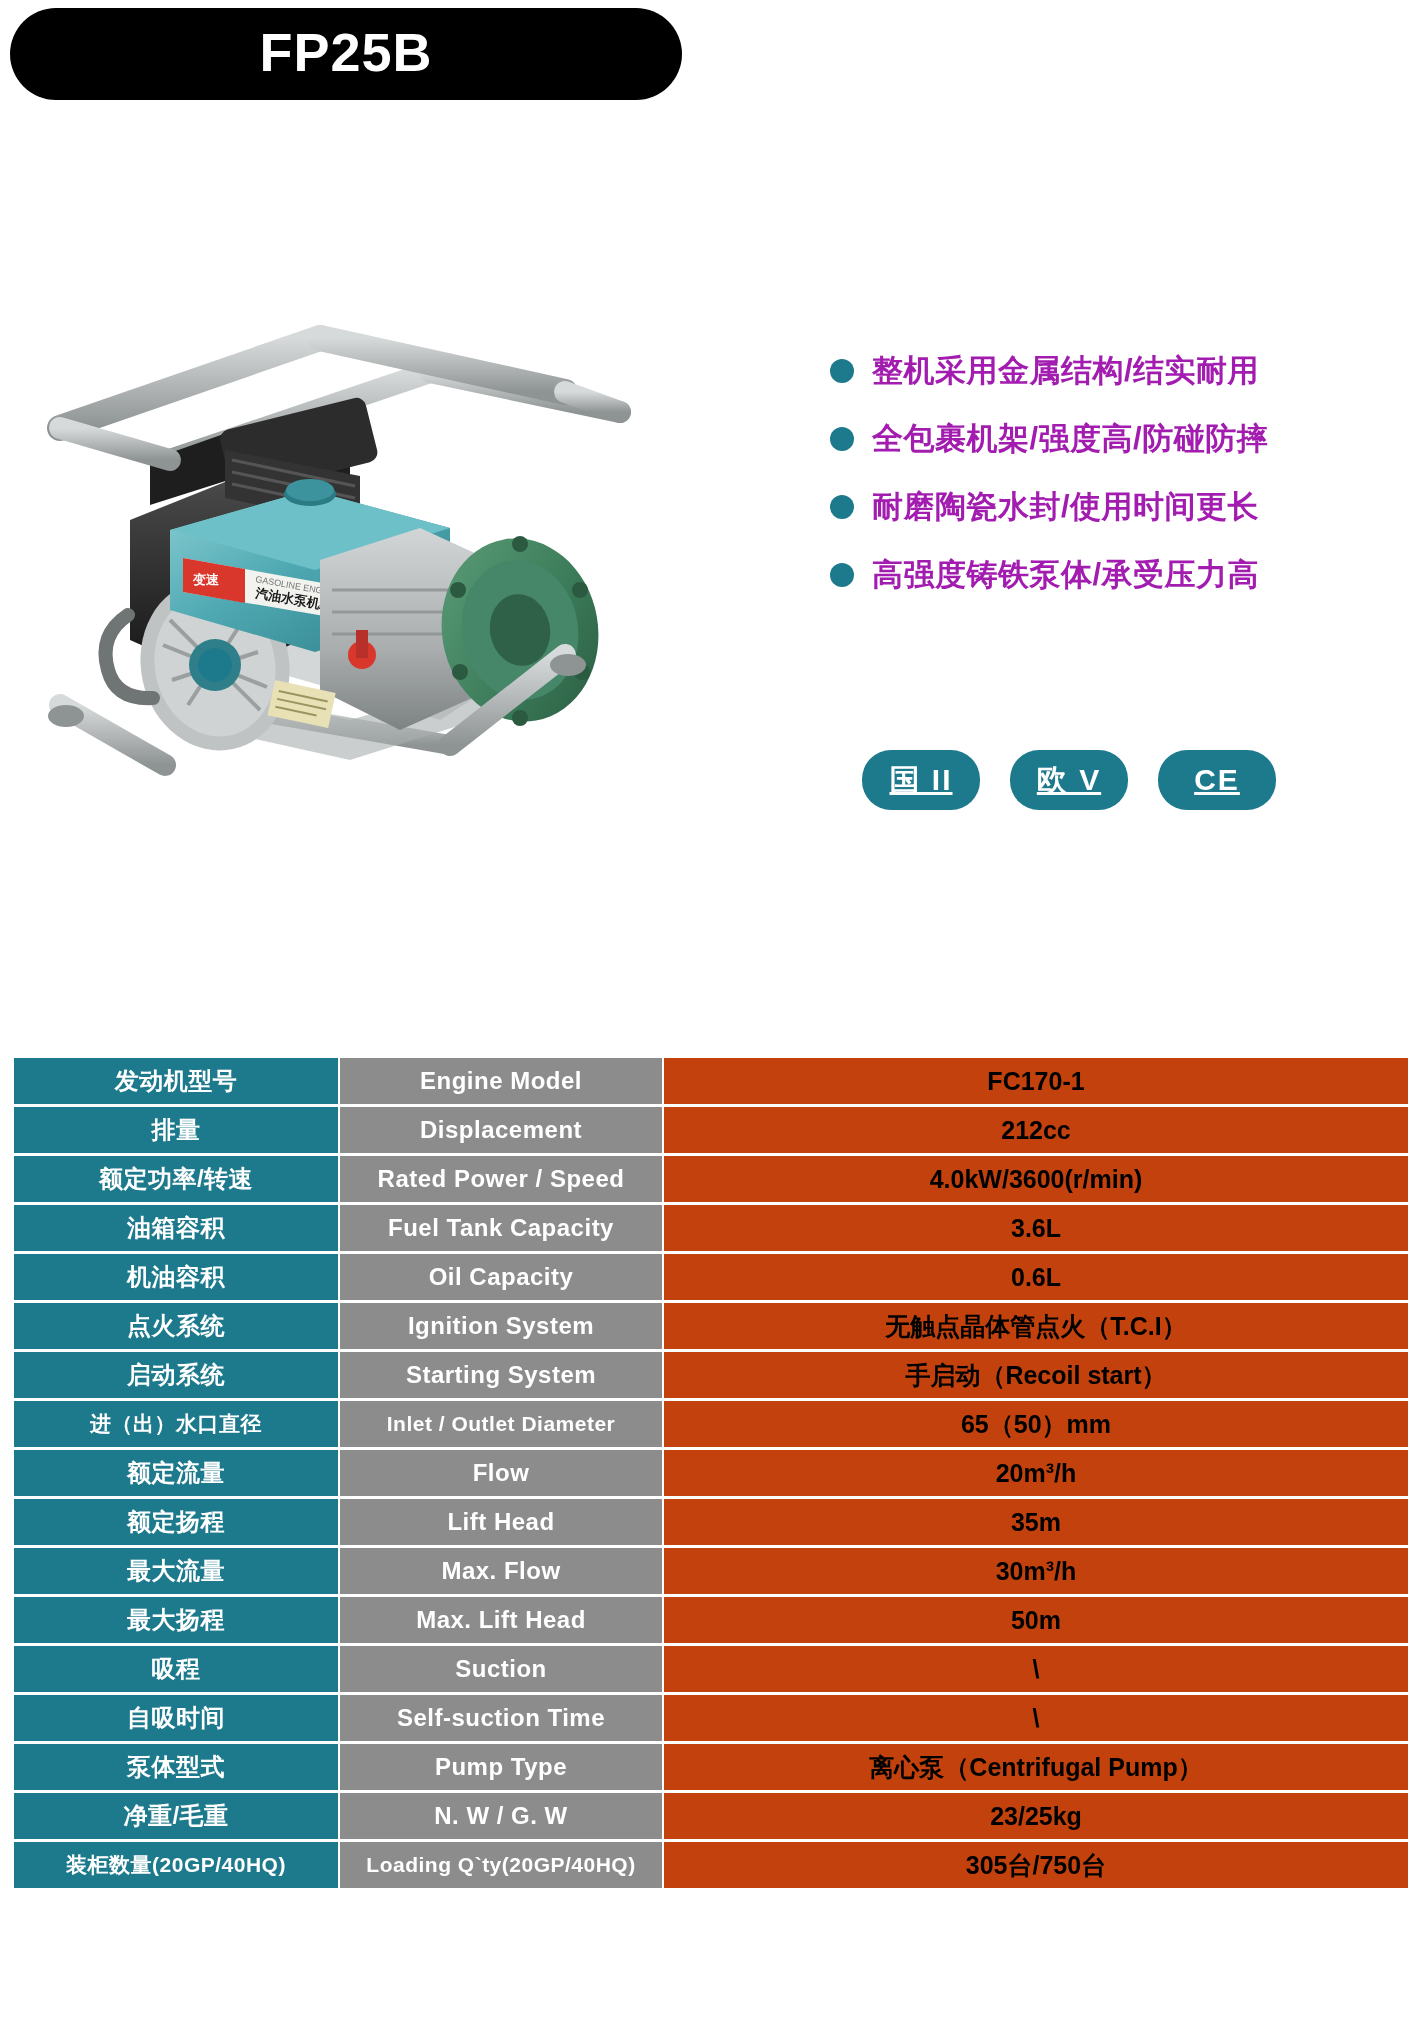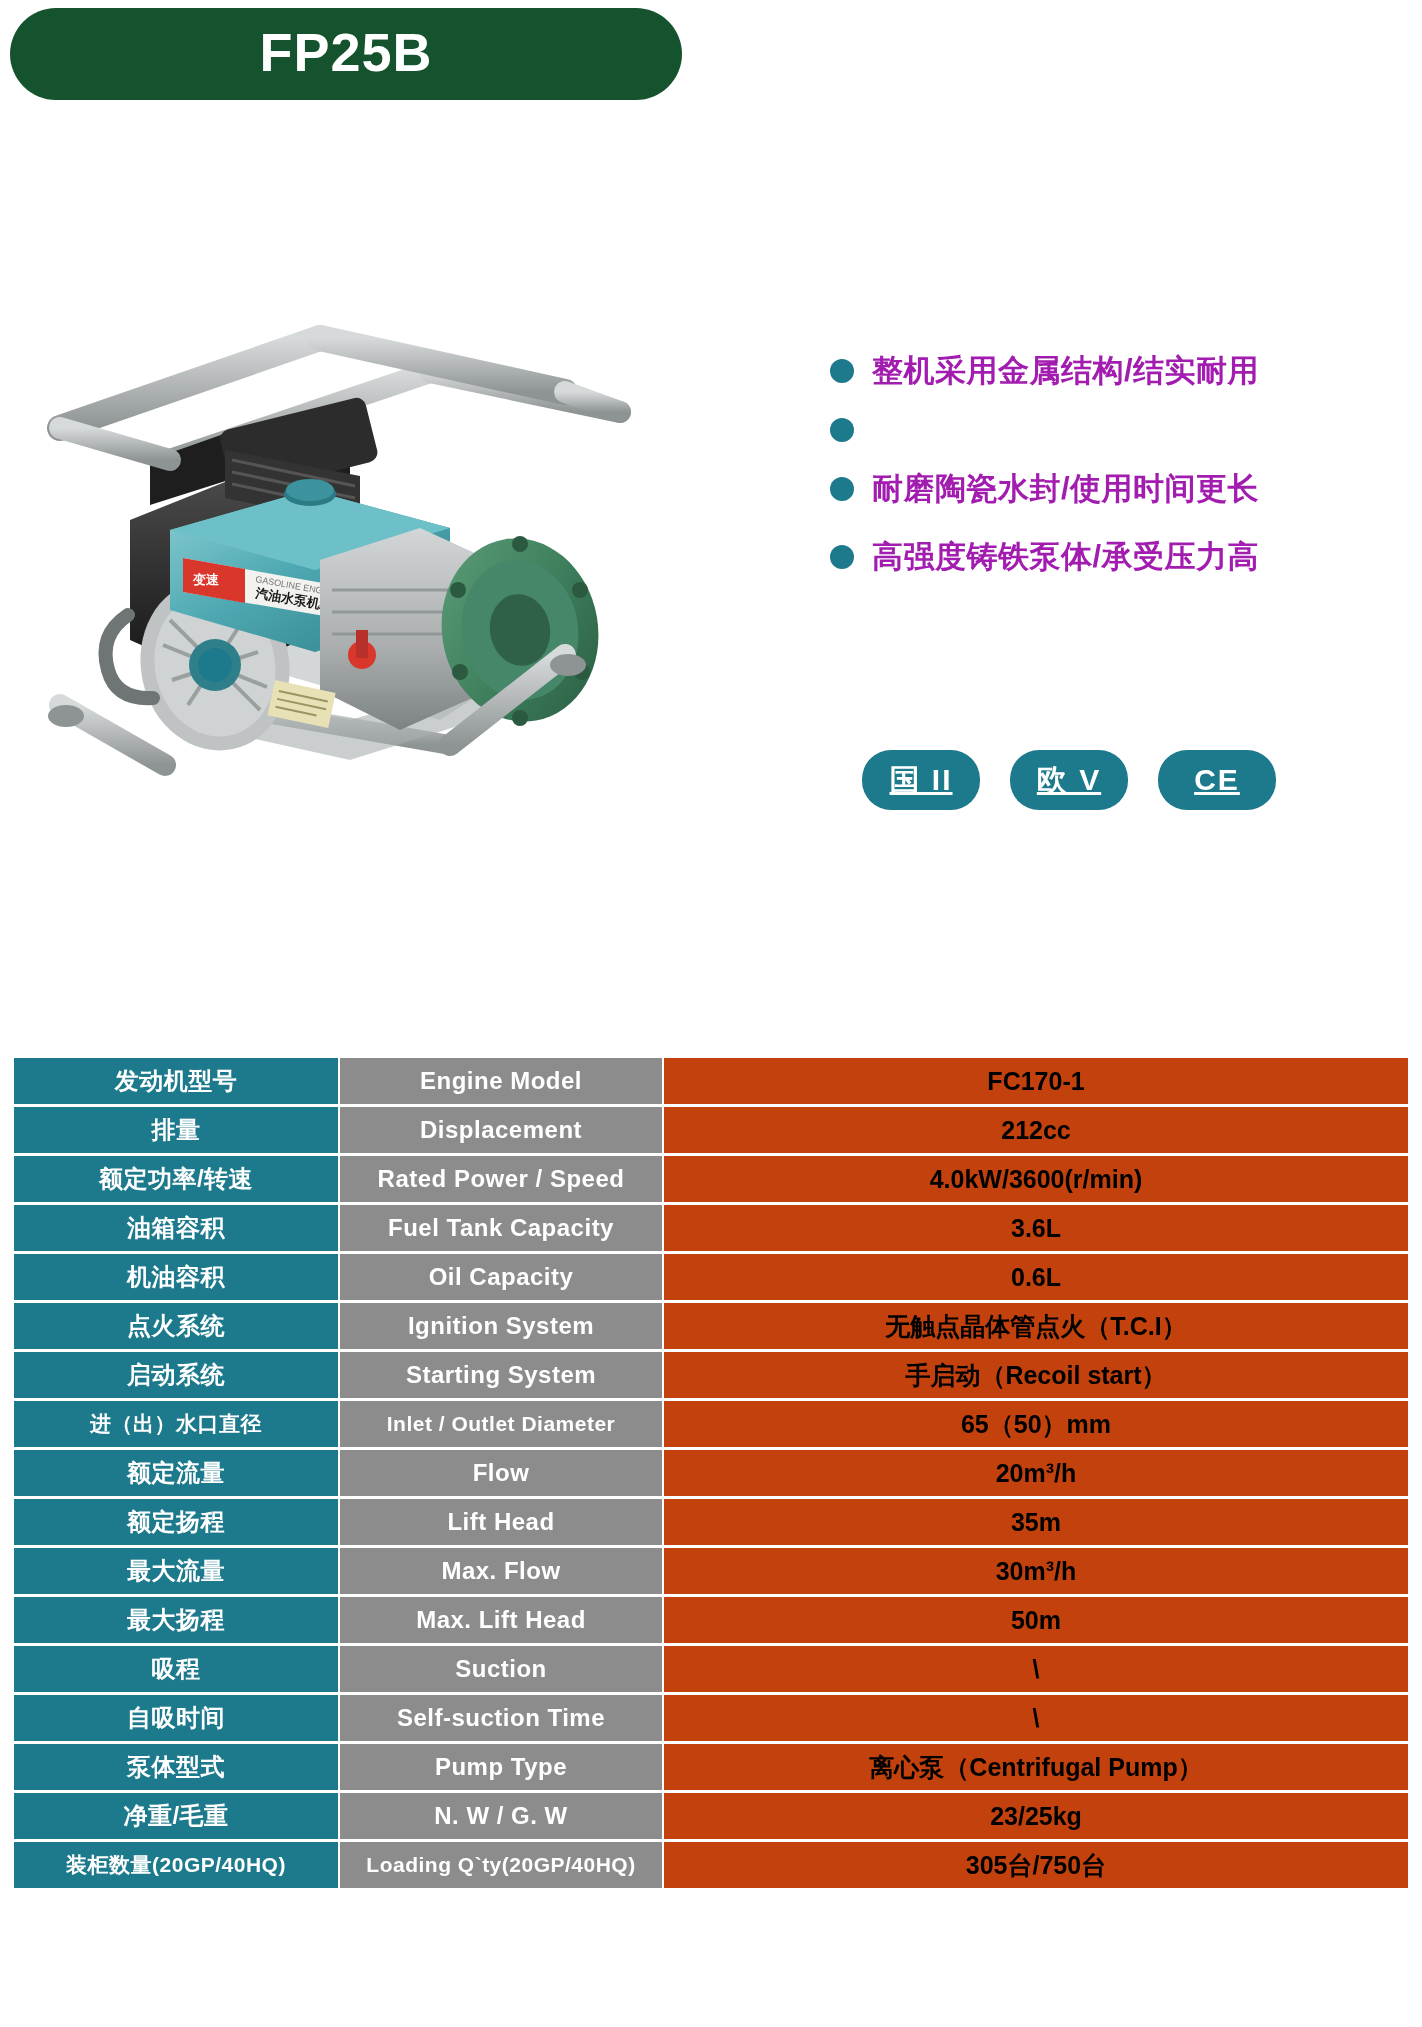--- a/index.html
+++ b/index.html
@@ -17,21 +17,21 @@
     overflow: hidden;
   }
 
   
   .title-banner {
     position: absolute;
     left: 10px;
     top: 8px;
     width: 672px;
     height: 92px;
-    background: #14532d;
+    background: #000000;
     border-radius: 46px;
     display: flex;
     align-items: center;
     justify-content: center;
   }
   .title-banner .title-text {
     color: #ffffff;
     font-size: 54px;
     font-weight: bold;
     letter-spacing: 1px;
@@ -302,20 +302,21 @@
       </svg>
     </div>
 
     <div class="features">
       <div class="feature-row">
         <span class="bullet-dot"></span>
         <span class="feature-text">整机采用金属结构/结实耐用</span>
       </div>
       <div class="feature-row">
         <span class="bullet-dot"></span>
+        <span class="feature-text">全包裹机架/强度高/防碰防摔</span>
       </div>
       <div class="feature-row">
         <span class="bullet-dot"></span>
         <span class="feature-text">耐磨陶瓷水封/使用时间更长</span>
       </div>
       <div class="feature-row">
         <span class="bullet-dot"></span>
         <span class="feature-text">高强度铸铁泵体/承受压力高</span>
       </div>
     </div>

